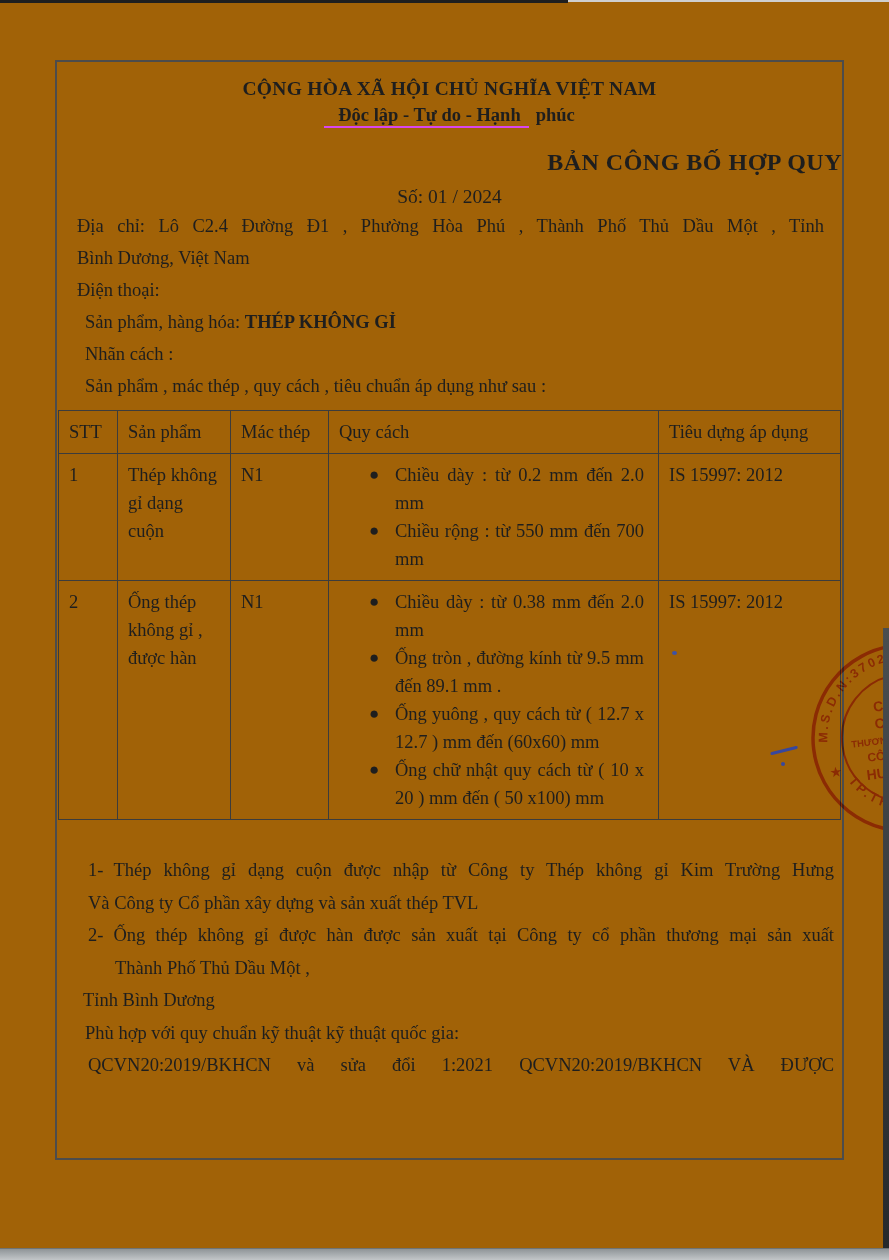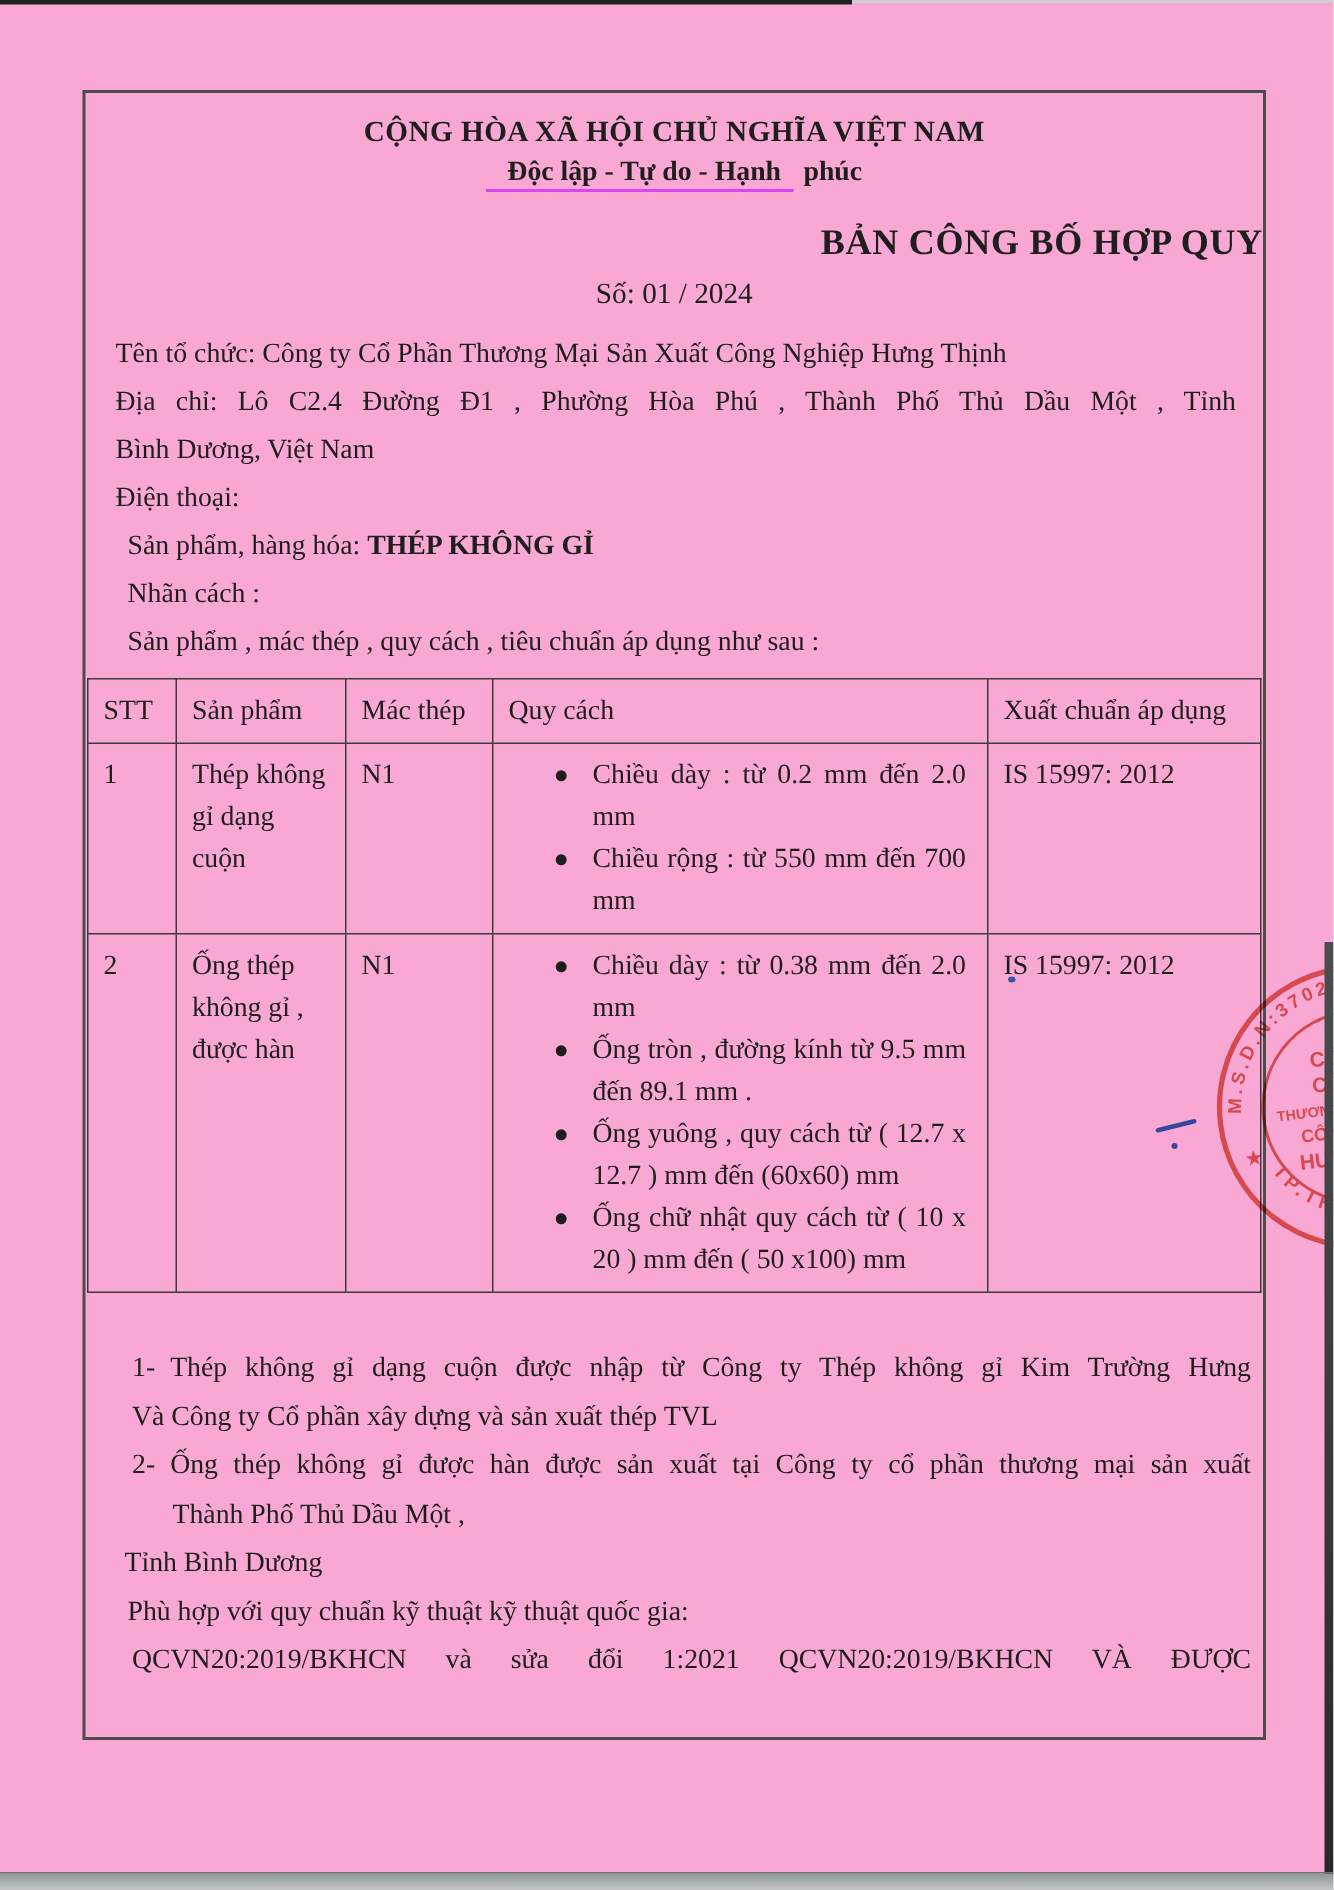--- a/index.html
+++ b/index.html
@@ -1,19 +1,19 @@
 <!DOCTYPE html>
 <html><head>
 <meta charset="utf-8">
 <style>
   html,body{margin:0;padding:0;background:#e8e8e8;}
   .sheet{
     position:relative;
     width:889px;height:1260px;
-    background:#f9a8d4;
+    background:#a16207;
     overflow:hidden;
     font-family:"Liberation Serif","DejaVu Serif",serif;
     color:#1e1e1e;
   }
   
   .edge-top{position:absolute;left:0;top:0;width:568px;height:3px;background:#1f1f1f;}
   .edge-top2{position:absolute;left:568px;top:0;width:321px;height:2px;background:#cfcfcf;}
   .edge-right{position:absolute;left:883px;top:628px;width:6px;height:622px;background:linear-gradient(#4a4e50,#26292b);}
   .edge-bottom{position:absolute;left:0;top:1248px;width:889px;height:12px;background:linear-gradient(#8f9598,#c7cbcd);border-top:1px solid #6f7476;}
 
@@ -93,21 +93,20 @@
   <div class="frame">
 
     <div class="center nat1">CỘNG HÒA XÃ HỘI CHỦ NGHĨA VIỆT NAM</div>
     <div class="center nat2">
       <span class="ul">Độc lập - Tự do - Hạnh</span><span class="tail">phúc</span>
     </div>
 
     <div class="center doc-title">BẢN CÔNG BỐ HỢP QUY</div>
     <div class="center doc-no">Số: 01 / 2024</div>
 
-    <div class="para first">Tên tổ chức: Công ty Cổ Phần Thương Mại Sản Xuất Công Nghiệp Hưng Thịnh</div>
     <div class="para jl">Địa chỉ: Lô C2.4 Đường Đ1 , Phường Hòa Phú , Thành Phố Thủ Dầu Một , Tỉnh</div>
     <div class="para">Bình Dương, Việt Nam</div>
     <div class="para">Điện thoại:</div>
 
     <div class="para prod">
       <span>Sản phẩm, hàng hóa: </span><span class="bold">THÉP KHÔNG GỈ</span>
     </div>
     <div class="para prod">Nhãn cách :</div>
     <div class="para prod">Sản phẩm , mác thép , quy cách , tiêu chuẩn áp dụng như sau :</div>
 
@@ -118,21 +117,21 @@
           <col style="width:98px">
           <col style="width:330px">
           <col style="width:182px">
       </colgroup>
       <tbody>
           <tr>
         <th class="h-stt">STT</th>
         <th>Sản phẩm</th>
         <th>Mác thép</th>
         <th>Quy cách</th>
-        <th>Xuất chuẩn áp dụng</th>
+        <th>Tiêu dựng áp dụng</th>
       </tr>
       <tr style="height:98px">
         <td class="c-stt">1</td>
         <td class="c-sp">Thép không gỉ dạng cuộn</td>
         <td class="c-mac">N1</td>
         <td>
           <div class="qlist">
             <div class="qitem"><span class="bullet">●</span><span>Chiều dày : từ 0.2 mm đến 2.0 mm</span></div>
             <div class="qitem"><span class="bullet">●</span><span>Chiều rộng : từ 550 mm đến 700 mm</span></div>
           </div>

